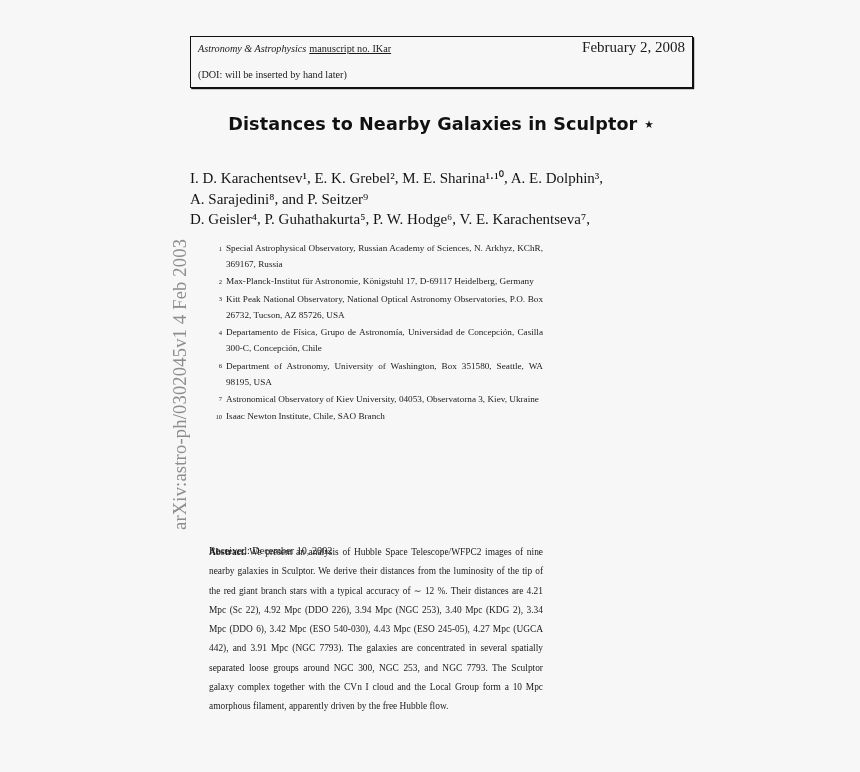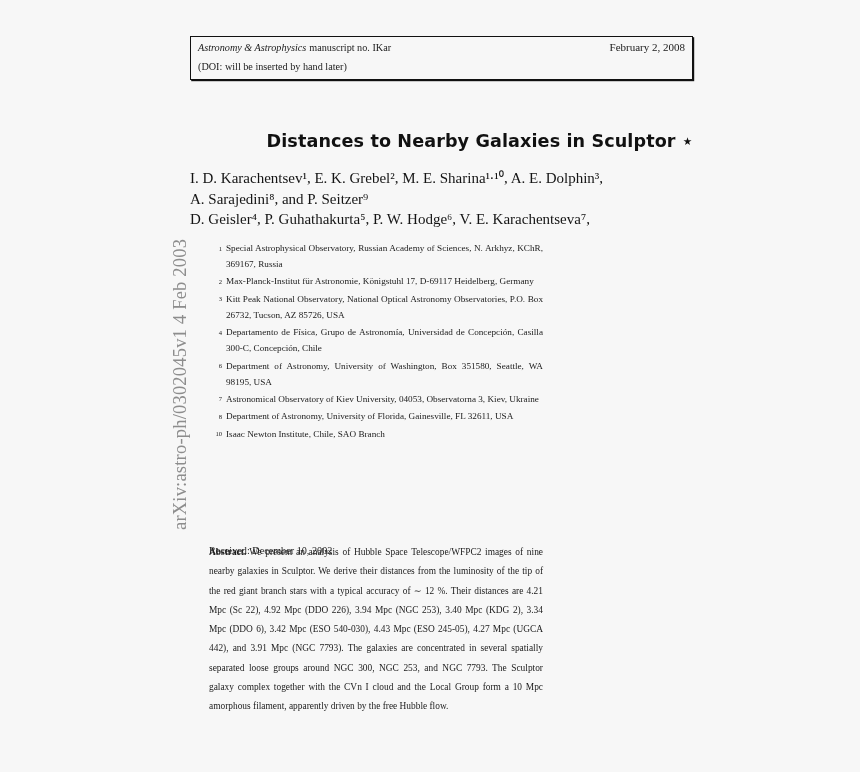--- a/index.html
+++ b/index.html
@@ -56,35 +56,35 @@
     display: flex;
     justify-content: space-between;
     align-items: baseline;
     font-size: 10.2px;
     line-height: 13.4px;
     white-space: nowrap;
   }
   .journal-name {
     font-style: italic;
   }
-  .manuscript-no { padding-left: 3px; }
-  .header-date { font-size: 11px; }
+  .manuscript-no { padding-left: 3px; text-decoration: underline; }
+  .header-date { font-size: 15px; }
   .header-doi {
     font-size: 10.2px;
     line-height: 13.4px;
-    margin-top: 6px;
+    margin-top: 13px;
   }
 
   
   .title {
     position: absolute;
     left: 190px;
-    top: 131px;
+    top: 114px;
     width: 503px;
-    text-align: right;
+    text-align: center;
     font-family: "DejaVu Sans", sans-serif;
     font-size: 17.6px;
     font-weight: bold;
     letter-spacing: 0.1px;
     color: #111111;
   }
   .title-star { font-weight: bold; }
 
   
   .authors {
@@ -198,24 +198,20 @@
     </div>
     <div class="affil">
       <span class="marker">6</span>
       <span class="affil-body">Department of Astronomy, University of Washington, Box 351580, Seattle, WA 98195, USA</span>
     </div>
     <div class="affil">
       <span class="marker">7</span>
       <span class="affil-body">Astronomical Observatory of Kiev University, 04053, Observatorna 3, Kiev, Ukraine</span>
     </div>
     <div class="affil">
-      <span class="marker">8</span>
-      <span class="affil-body">Department of Astronomy, University of Florida, Gainesville, FL 32611, USA</span>
-    </div>
-    <div class="affil">
       <span class="marker">10</span>
       <span class="affil-body">Isaac Newton Institute, Chile, SAO Branch</span>
     </div>
   </div>
 
   <div class="received">Received: December 10, 2002</div>
 
   <div class="abstract">
     <span class="abstract-label">Abstract.</span><span>We present an analysis of Hubble Space Telescope/WFPC2 images of nine nearby galaxies in Sculptor. We derive their distances from the luminosity of the tip of the red giant branch stars with a typical accuracy of ∼ 12 %. Their distances are 4.21 Mpc (Sc 22), 4.92 Mpc (DDO 226), 3.94 Mpc (NGC 253), 3.40 Mpc (KDG 2), 3.34 Mpc (DDO 6), 3.42 Mpc (ESO 540-030), 4.43 Mpc (ESO 245-05), 4.27 Mpc (UGCA 442), and 3.91 Mpc (NGC 7793). The galaxies are concentrated in several spatially separated loose groups around NGC 300, NGC 253, and NGC 7793. The Sculptor galaxy complex together with the CVn I cloud and the Local Group form a 10 Mpc amorphous filament, apparently driven by the free Hubble flow.</span>
   </div>

